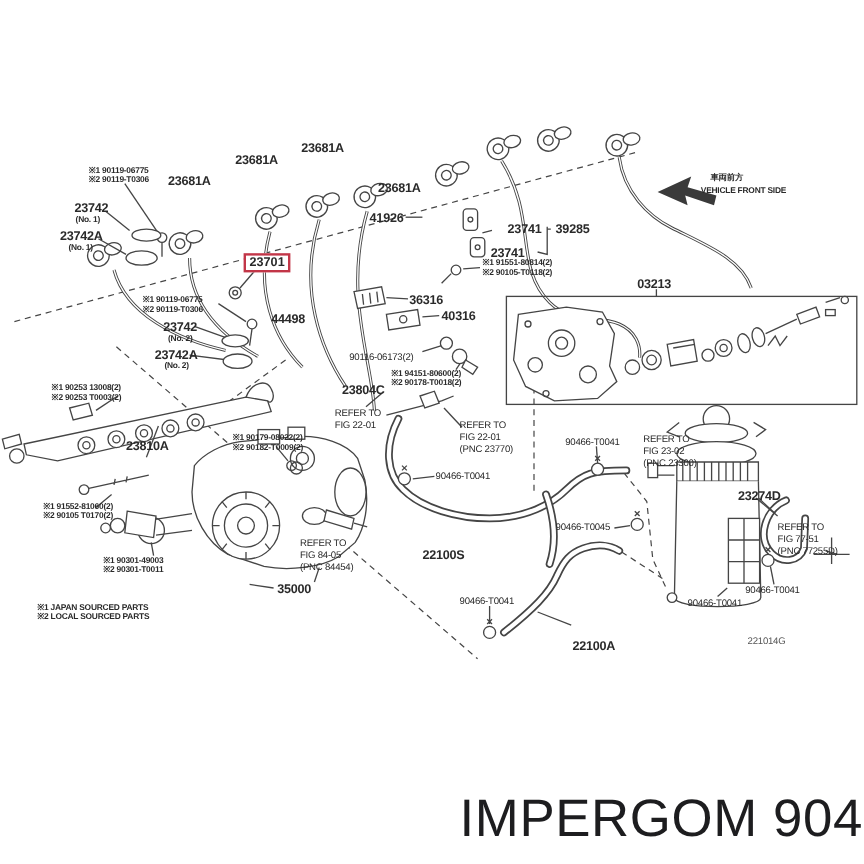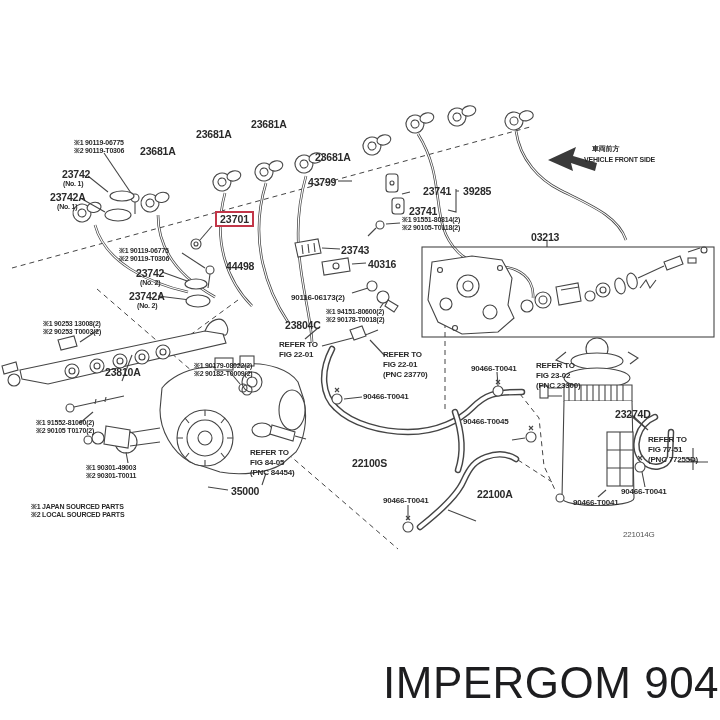--- a/index.html
+++ b/index.html
@@ -2,21 +2,21 @@
 <html><head>
 <meta charset="utf-8">
 <style>
   html,body{margin:0;padding:0;background:#fff;}
   #stage{position:relative;width:720px;height:720px;background:#ffffff;overflow:hidden;
          font-family:"Liberation Sans",sans-serif;}
   #art{position:absolute;left:0;top:0;}
   .lbl{position:absolute;color:#2a2a2a;letter-spacing:-0.2px;}
   .pt{font-size:10.5px;font-weight:bold;white-space:nowrap;}
   .sm{font-size:7px;font-weight:bold;white-space:pre-line;line-height:1.2;}
-  .s8{font-size:8px;font-weight:bold;white-space:pre-line;line-height:1.25;}
+  .s8{font-size:8px;font-weight:normal;white-space:pre-line;line-height:1.25;}
   .gray{color:#555;font-weight:normal;}
   .hl-box{position:absolute;border:2px solid #c23648;padding:0 3px;font-size:10.5px;
           font-weight:bold;color:#2a2a2a;background:#fff;}
   .brand{position:absolute;left:383px;top:658px;font-size:44px;color:#1d1d1f;
          letter-spacing:0.5px;white-space:nowrap;}
   svg .ln{stroke:#454545;stroke-width:1.1;fill:none;}
   svg .lnw{stroke:#454545;stroke-width:1.1;fill:#fff;}
   svg .dash{stroke:#454545;stroke-width:1;fill:none;stroke-dasharray:5 4;}
   svg .pipe{stroke:#454545;stroke-width:2.6;fill:none;}
   svg .pipein{stroke:#ffffff;stroke-width:1.1;fill:none;}
@@ -270,39 +270,39 @@
 ※2 90119-T0306</div>
   <div class="lbl pt" style="left:140px;top:145px">23681A</div>
   <div class="lbl pt" style="left:196px;top:128px">23681A</div>
   <div class="lbl pt" style="left:251px;top:118px">23681A</div>
   <div class="lbl pt" style="left:315px;top:151px">23681A</div>
   <div class="lbl pt" style="left:62px;top:168px">23742</div>
   <div class="lbl sm" style="left:63px;top:180px">(No. 1)</div>
   <div class="lbl pt" style="left:50px;top:191px">23742A</div>
   <div class="lbl sm" style="left:57px;top:203px">(No. 1)</div>
 
-  <div class="hl-box" style="left:215px;top:211px">23701</div>
-
-  <div class="lbl pt" style="left:308px;top:176px">43799</div>
+  <div class="hl-box" style="left:203px;top:211px">23701</div>
+
+  <div class="lbl pt" style="left:308px;top:176px">41926</div>
   <div class="lbl pt" style="left:423px;top:185px">23741</div>
   <div class="lbl pt" style="left:463px;top:185px">39285</div>
   <div class="lbl pt" style="left:409px;top:205px">23741</div>
   <div class="lbl sm" style="left:402px;top:216px">※1 91551-80814(2)
 ※2 90105-T0118(2)</div>
   <div class="lbl pt" style="left:531px;top:231px">03213</div>
   <div class="lbl sm" style="left:592px;top:145px">車両前方</div>
   <div class="lbl sm" style="left:584px;top:156px">VEHICLE FRONT SIDE</div>
   <div class="lbl sm" style="left:119px;top:247px">※1 90119-06775
 ※2 90119-T0306</div>
   <div class="lbl pt" style="left:136px;top:267px">23742</div>
   <div class="lbl sm" style="left:140px;top:279px">(No. 2)</div>
   <div class="lbl pt" style="left:129px;top:290px">23742A</div>
   <div class="lbl sm" style="left:137px;top:302px">(No. 2)</div>
   <div class="lbl pt" style="left:226px;top:260px">44498</div>
-  <div class="lbl pt" style="left:341px;top:244px">23743</div>
+  <div class="lbl pt" style="left:341px;top:244px">36316</div>
   <div class="lbl pt" style="left:368px;top:258px">40316</div>
   <div class="lbl s8" style="left:291px;top:293px">90116-06173(2)</div>
   <div class="lbl pt" style="left:285px;top:319px">23804C</div>
   <div class="lbl sm" style="left:326px;top:308px">※1 94151-80600(2)
 ※2 90178-T0018(2)</div>
   <div class="lbl s8" style="left:279px;top:340px">REFER TO
 FIG 22-01</div>
   <div class="lbl s8" style="left:383px;top:350px">REFER TO
 FIG 22-01
 (PNC 23770)</div>
@@ -316,24 +316,24 @@
   <div class="lbl sm" style="left:86px;top:464px">※1 90301-49003
 ※2 90301-T0011</div>
   <div class="lbl s8" style="left:250px;top:448px">REFER TO
 FIG 84-05
 (PNC 84454)</div>
   <div class="lbl pt" style="left:231px;top:485px">35000</div>
   <div class="lbl sm" style="left:31px;top:503px">※1 JAPAN SOURCED PARTS
 ※2 LOCAL SOURCED PARTS</div>
   <div class="lbl s8" style="left:471px;top:364px">90466-T0041</div>
   <div class="lbl s8" style="left:363px;top:392px">90466-T0041</div>
-  <div class="lbl s8" style="left:463px;top:417px">90466-T0045</div>
+  <div class="lbl s8" style="left:463px;top:435px">90466-T0045</div>
   <div class="lbl pt" style="left:352px;top:457px">22100S</div>
   <div class="lbl s8" style="left:383px;top:496px">90466-T0041</div>
-  <div class="lbl pt" style="left:477px;top:488px">22100A</div>
+  <div class="lbl pt" style="left:477px;top:533px">22100A</div>
   <div class="lbl s8" style="left:536px;top:361px">REFER TO
 FIG 23-02
 (PNC 23300)</div>
   <div class="lbl pt" style="left:615px;top:408px">23274D</div>
   <div class="lbl s8" style="left:648px;top:435px">REFER TO
 FIG 77-51
 (PNC 77255D)</div>
   <div class="lbl s8" style="left:621px;top:487px">90466-T0041</div>
   <div class="lbl s8" style="left:573px;top:498px">90466-T0041</div>
 

